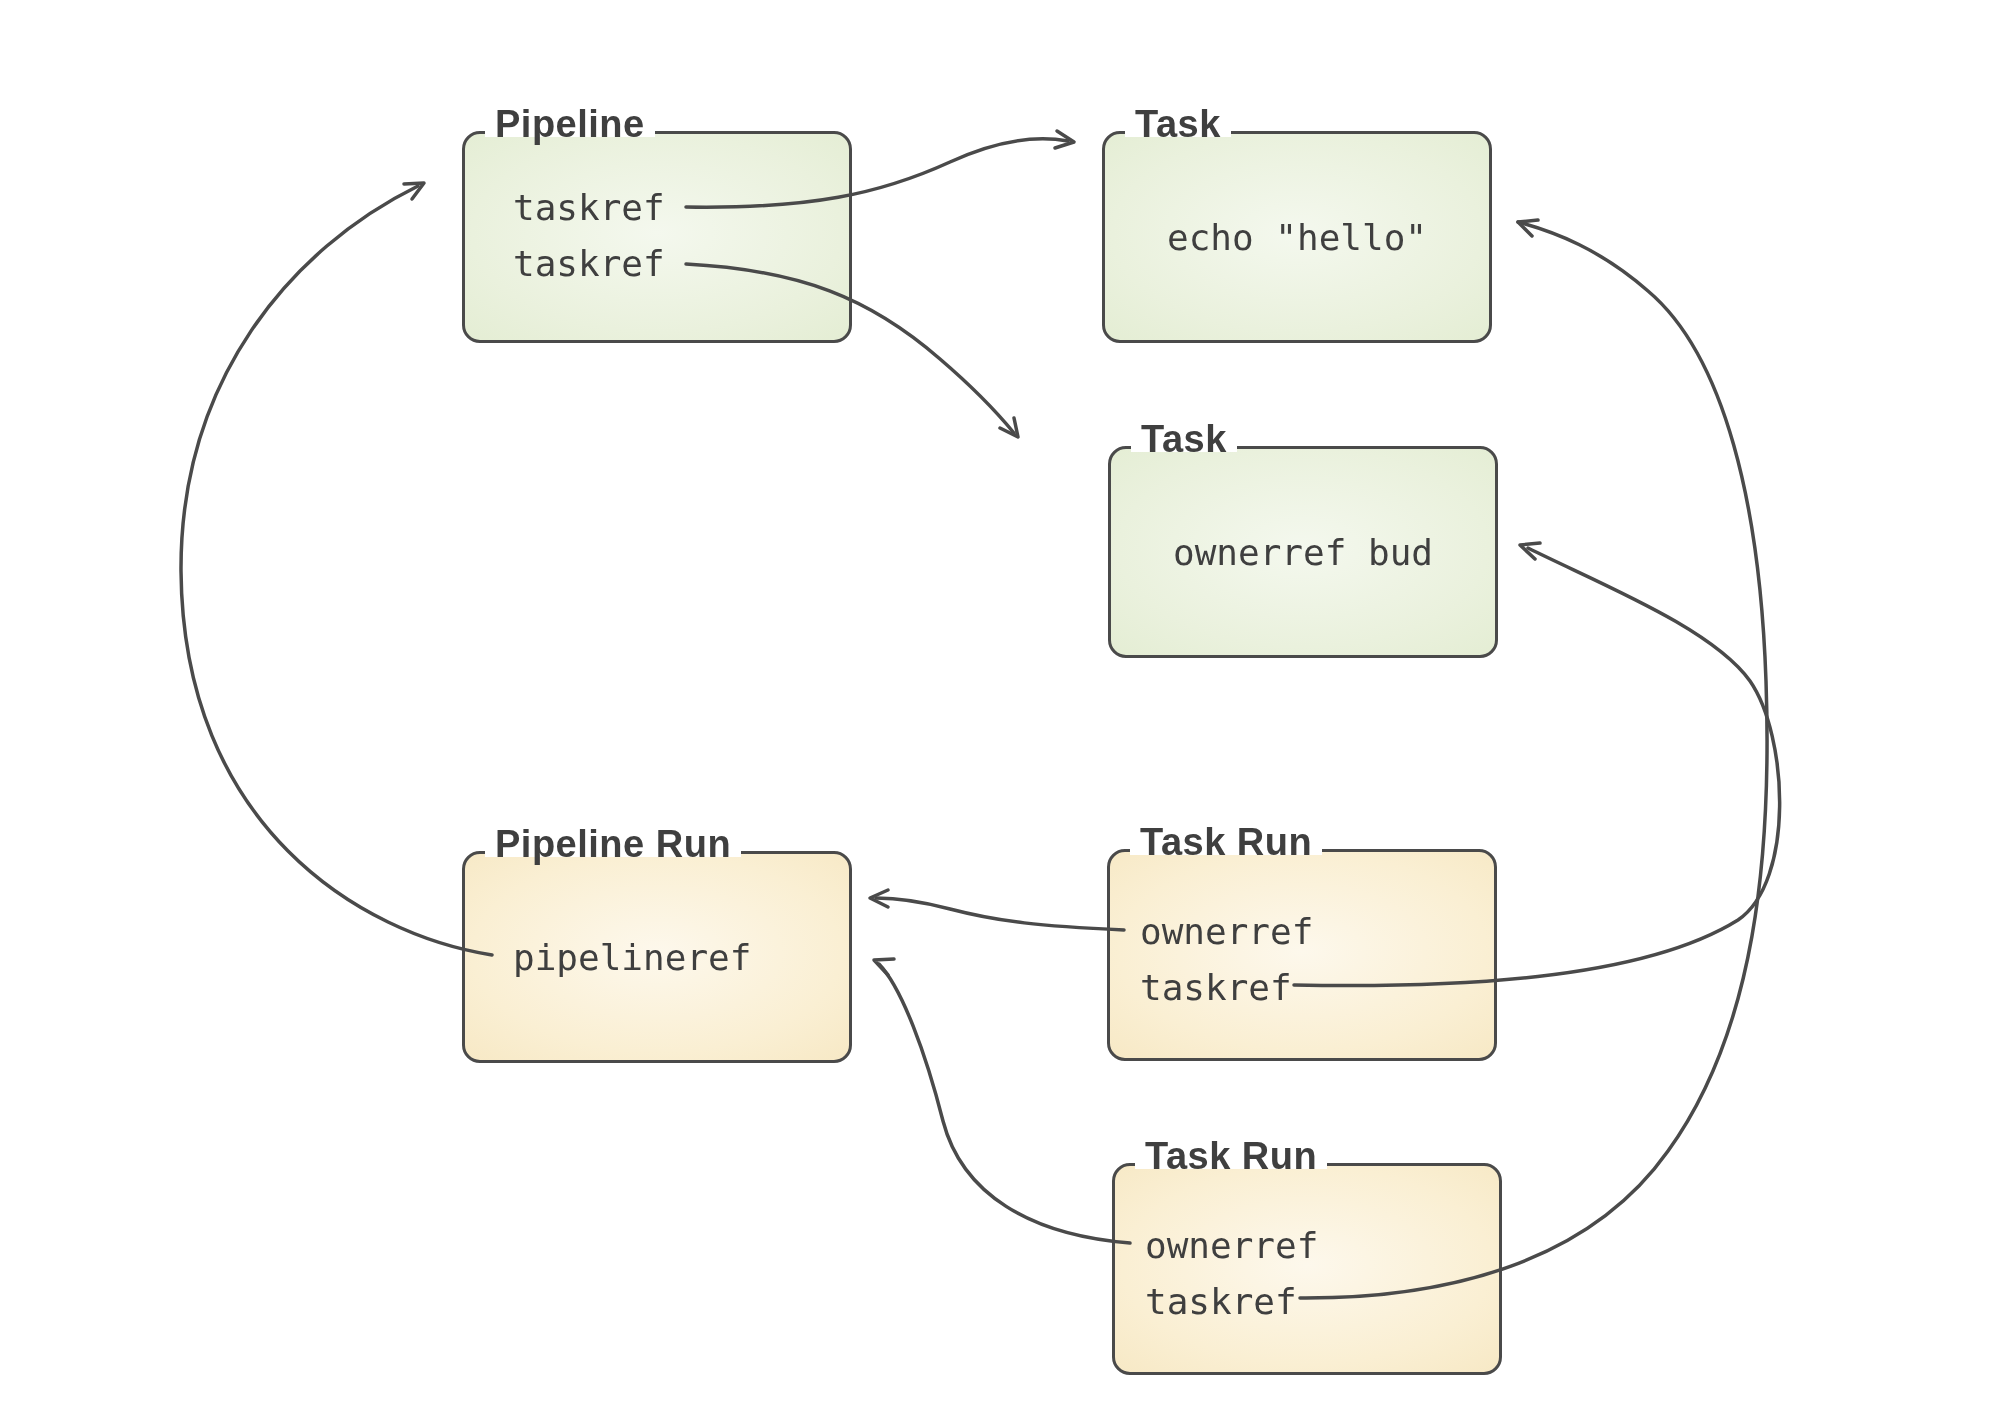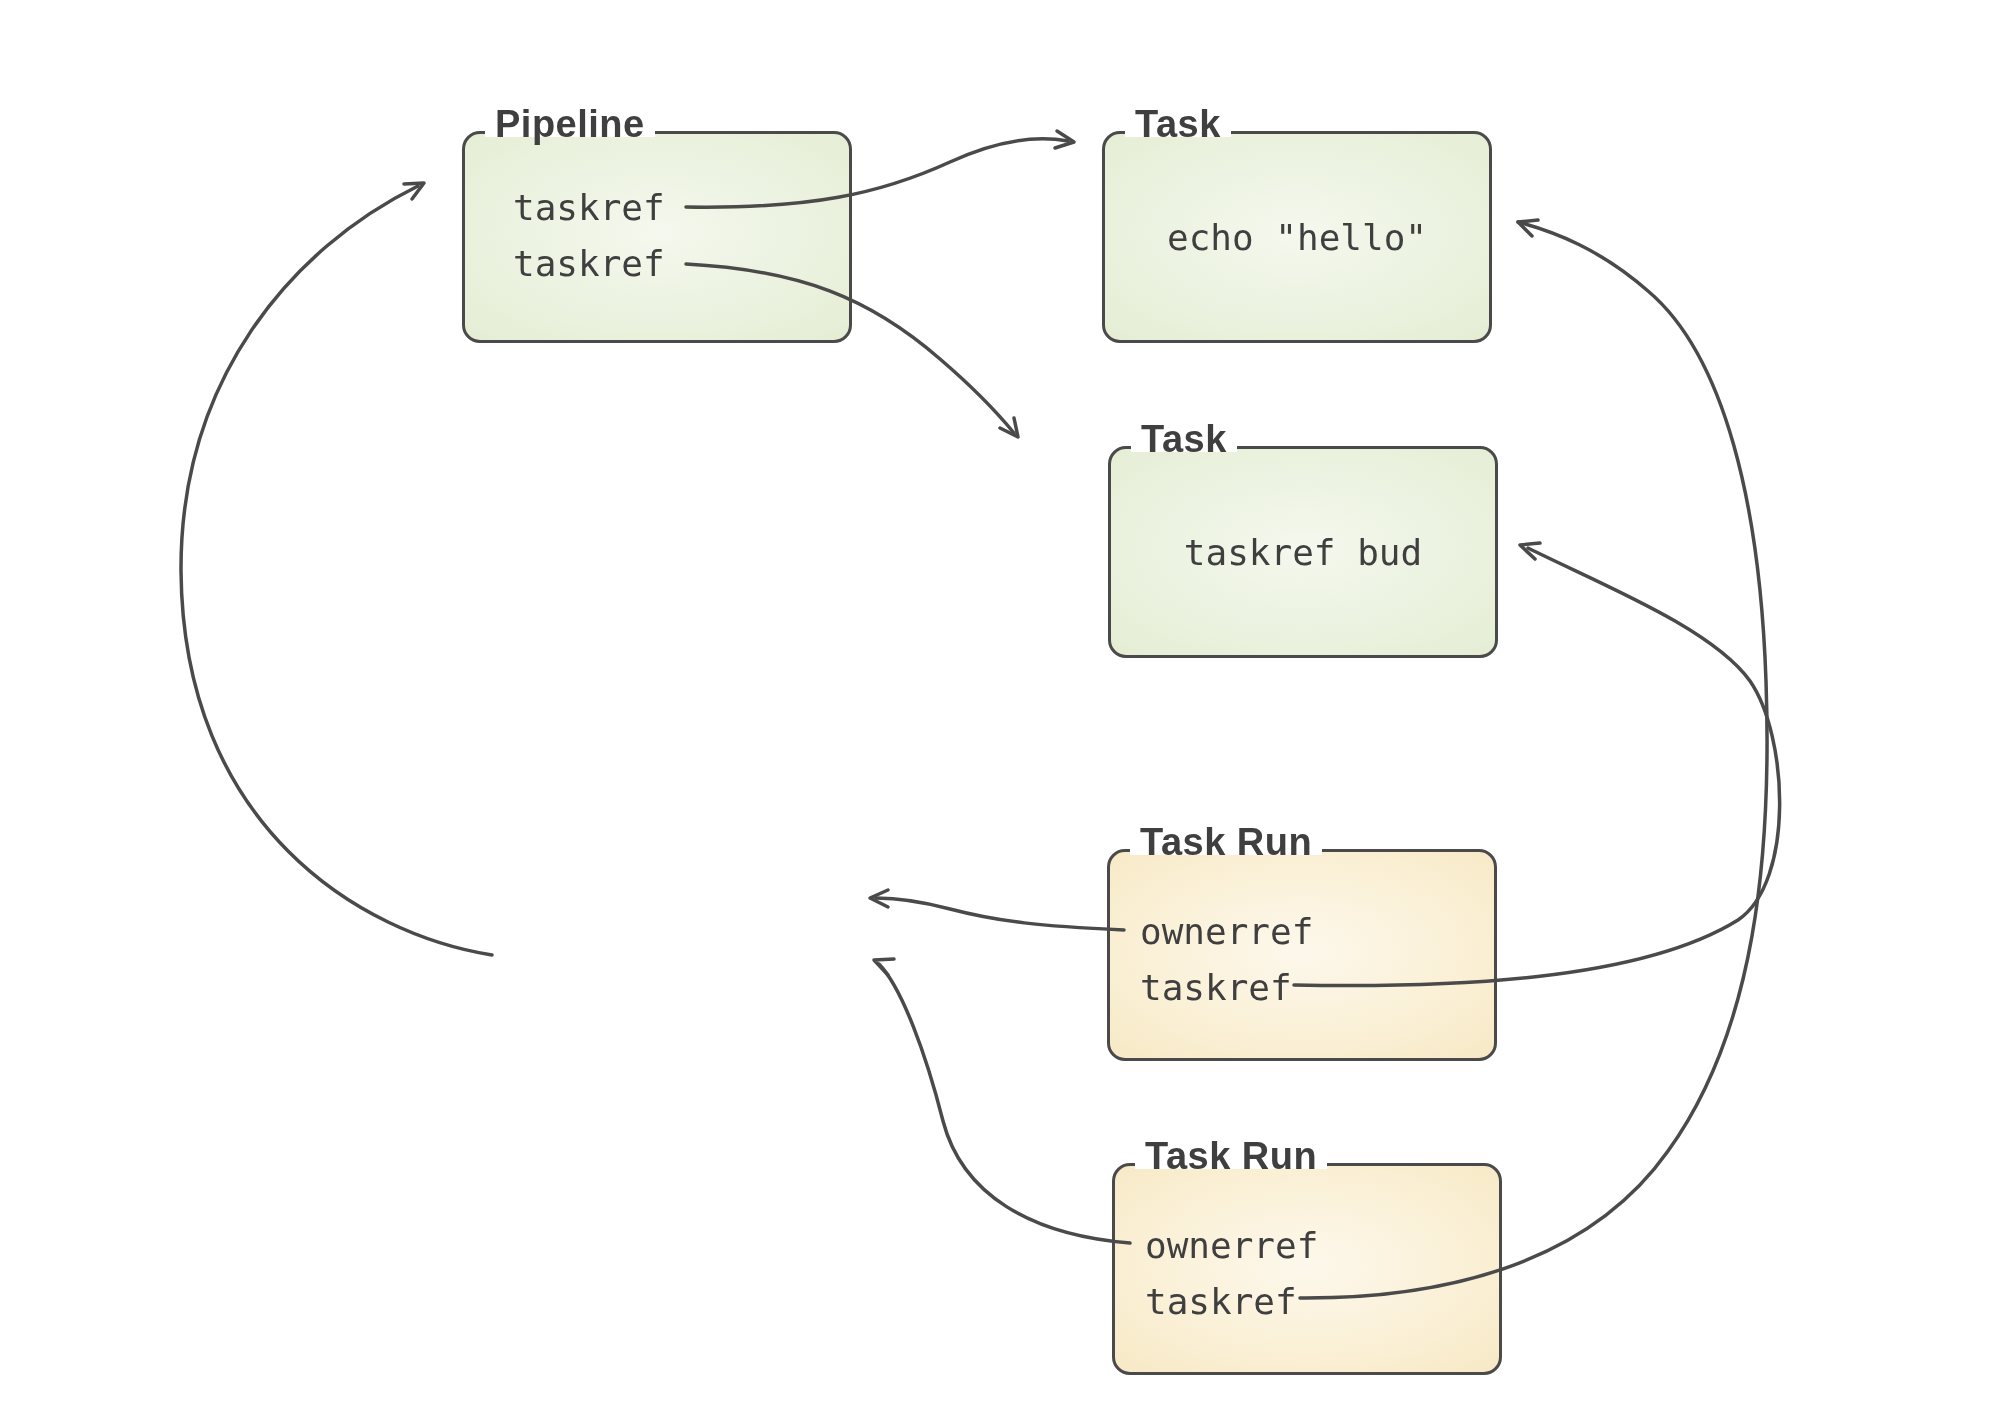--- a/index.html
+++ b/index.html
@@ -79,24 +79,30 @@
   <div class="node green" style="left:1102px;top:95px;width:390px;height:212px">
     <span class="node-title">Task</span>
     <div class="node-body center">
       <span>echo "hello"</span>
     </div>
   </div>
 
   <div class="node green" style="left:1108px;top:410px;width:390px;height:212px">
     <span class="node-title">Task</span>
     <div class="node-body center">
-      <span>taskref bud</span>
+      <span>ownerref bud</span>
     </div>
   </div>
 
+  <div class="node orange" style="left:462px;top:815px;width:390px;height:212px">
+    <span class="node-title">Pipeline Run</span>
+    <div class="node-body items pad-pipelinerun">
+      <div class="item">pipelineref</div>
+    </div>
+  </div>
 
   <div class="node orange" style="left:1107px;top:813px;width:390px;height:212px">
     <span class="node-title">Task Run</span>
     <div class="node-body items pad-taskrun">
       <div class="item">ownerref</div>
       <div class="item">taskref</div>
     </div>
   </div>
 
   <div class="node orange" style="left:1112px;top:1127px;width:390px;height:212px">

